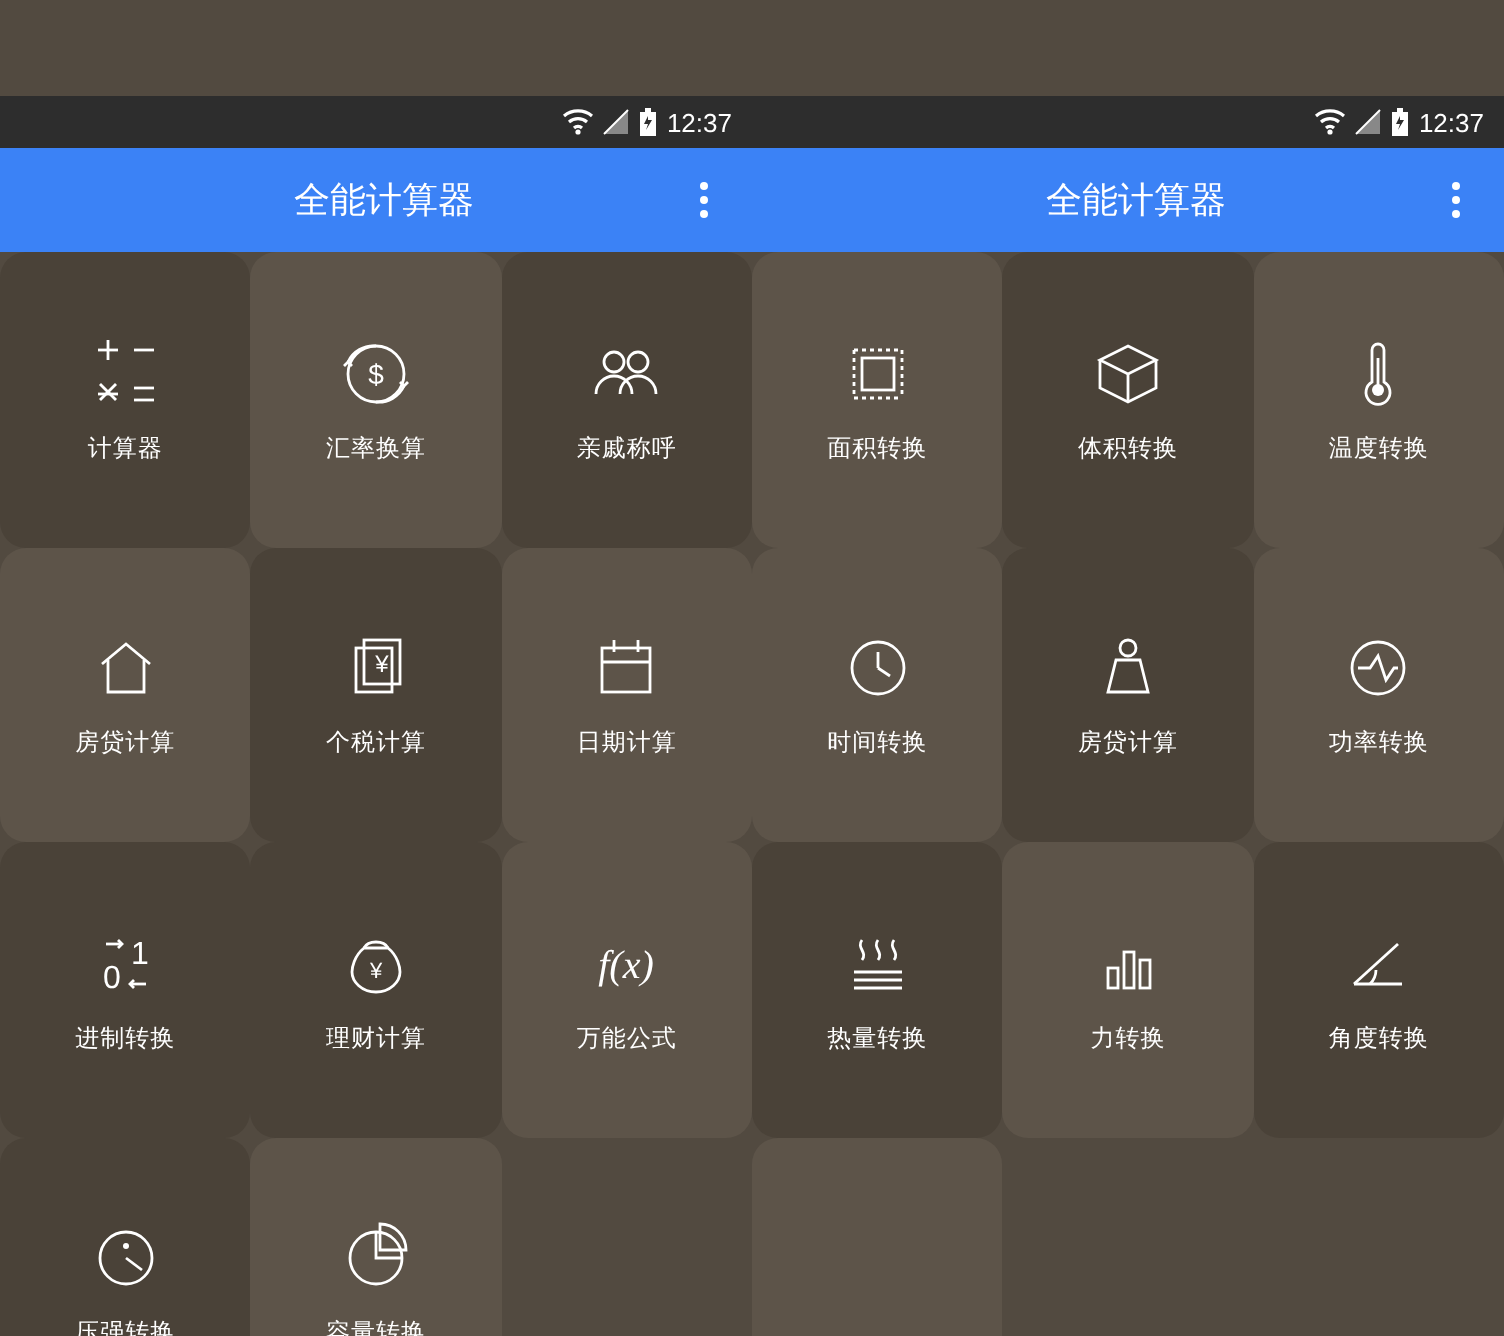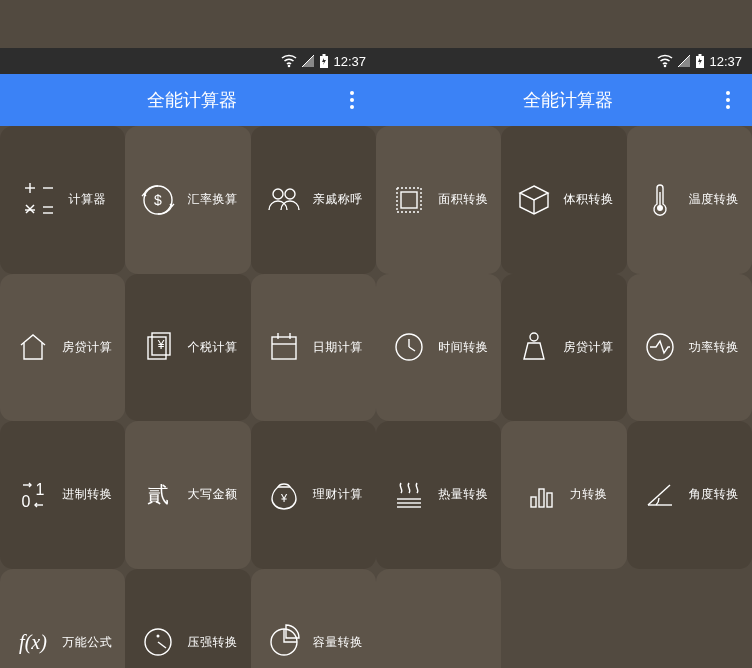--- a/index.html
+++ b/index.html
@@ -58,20 +58,21 @@
   }
   
   .grid {
     flex: 1;
     display: grid;
     grid-template-columns: repeat(3, 1fr);
     grid-template-rows: repeat(4, 1fr);
   }
   .tile {
     display: flex;
+    flex-direction: column;
     align-items: center;
     justify-content: center;
     gap: 9px;
     cursor: pointer;
     border-radius: 13px;
   }
   .tile.dark { background: #4a4238; }
   .tile.light { background: #5d5449; }
   .tile-label {
     color: #ffffff;
@@ -321,28 +322,20 @@
         <div class="tile-label">日期计算</div>
       </div>
       <div class="tile dark">
         <div class="tile-icon">
           <svg width="40" height="40" viewBox="0 0 40 40">
             <use href="#ic-radix"></use>
           </svg>
         </div>
         <div class="tile-label">进制转换</div>
       </div>
-      <div class="tile light">
-        <div class="tile-icon">
-          <svg width="40" height="40" viewBox="0 0 40 40">
-            <use href="#ic-capital"></use>
-          </svg>
-        </div>
-        <div class="tile-label">大写金额</div>
-      </div>
       <div class="tile dark">
         <div class="tile-icon">
           <svg width="40" height="40" viewBox="0 0 40 40">
             <use href="#ic-moneybag"></use>
           </svg>
         </div>
         <div class="tile-label">理财计算</div>
       </div>
       <div class="tile light">
         <div class="tile-icon">

